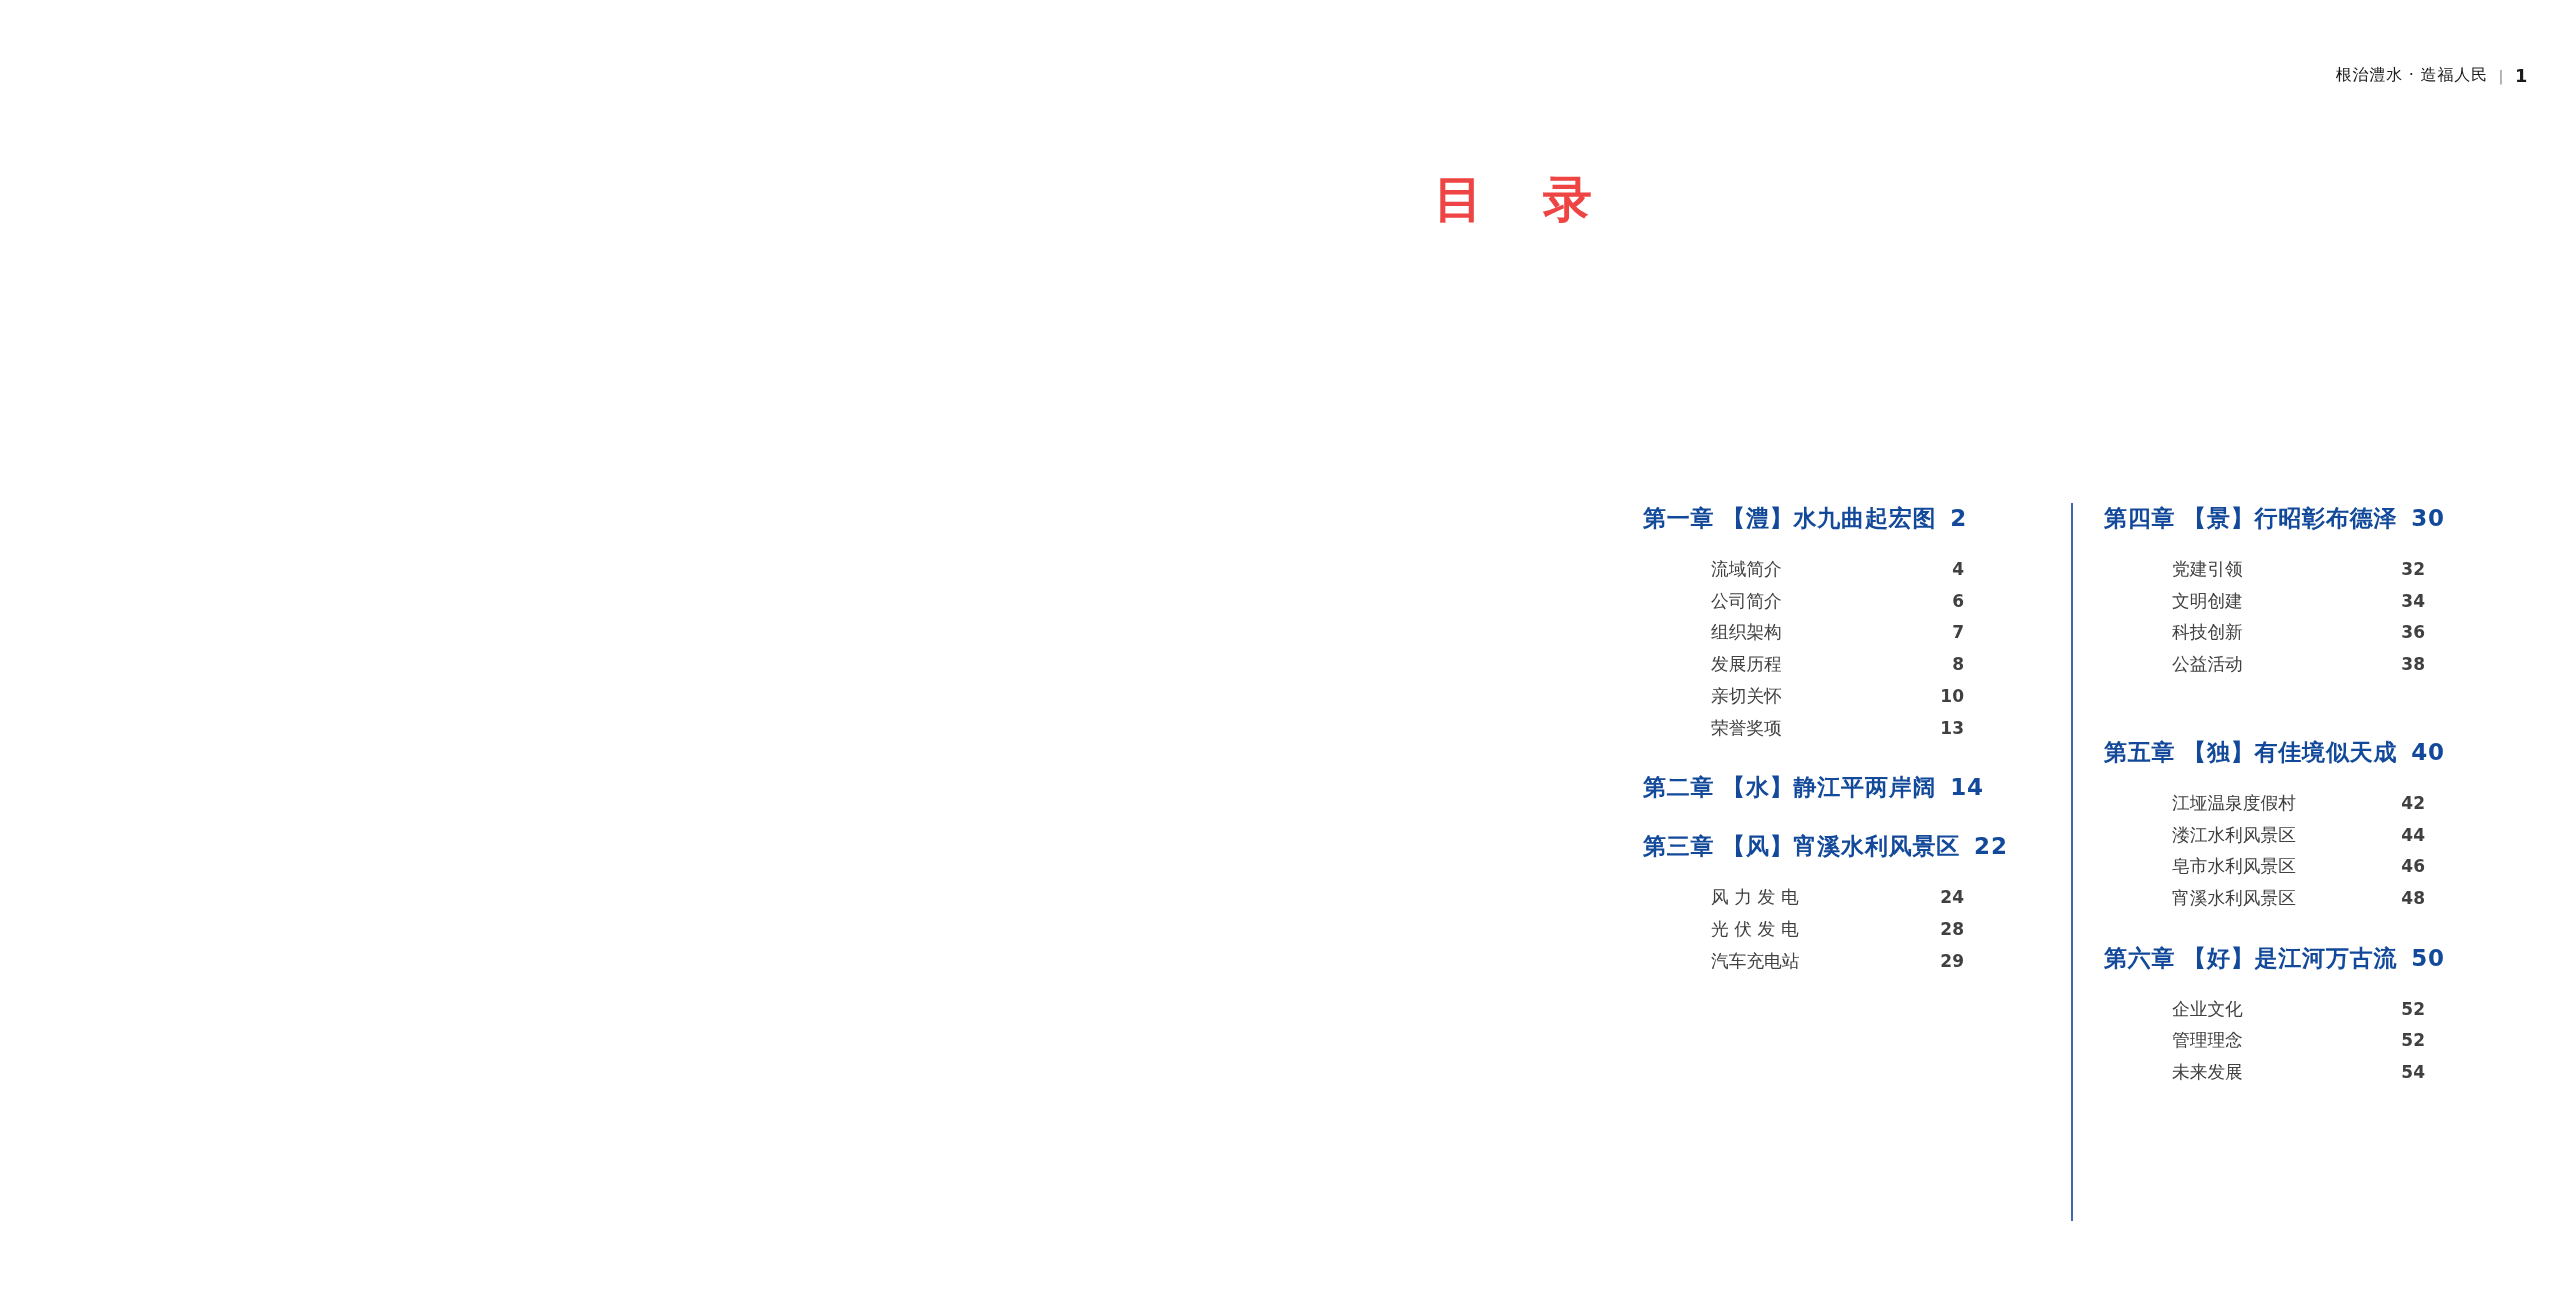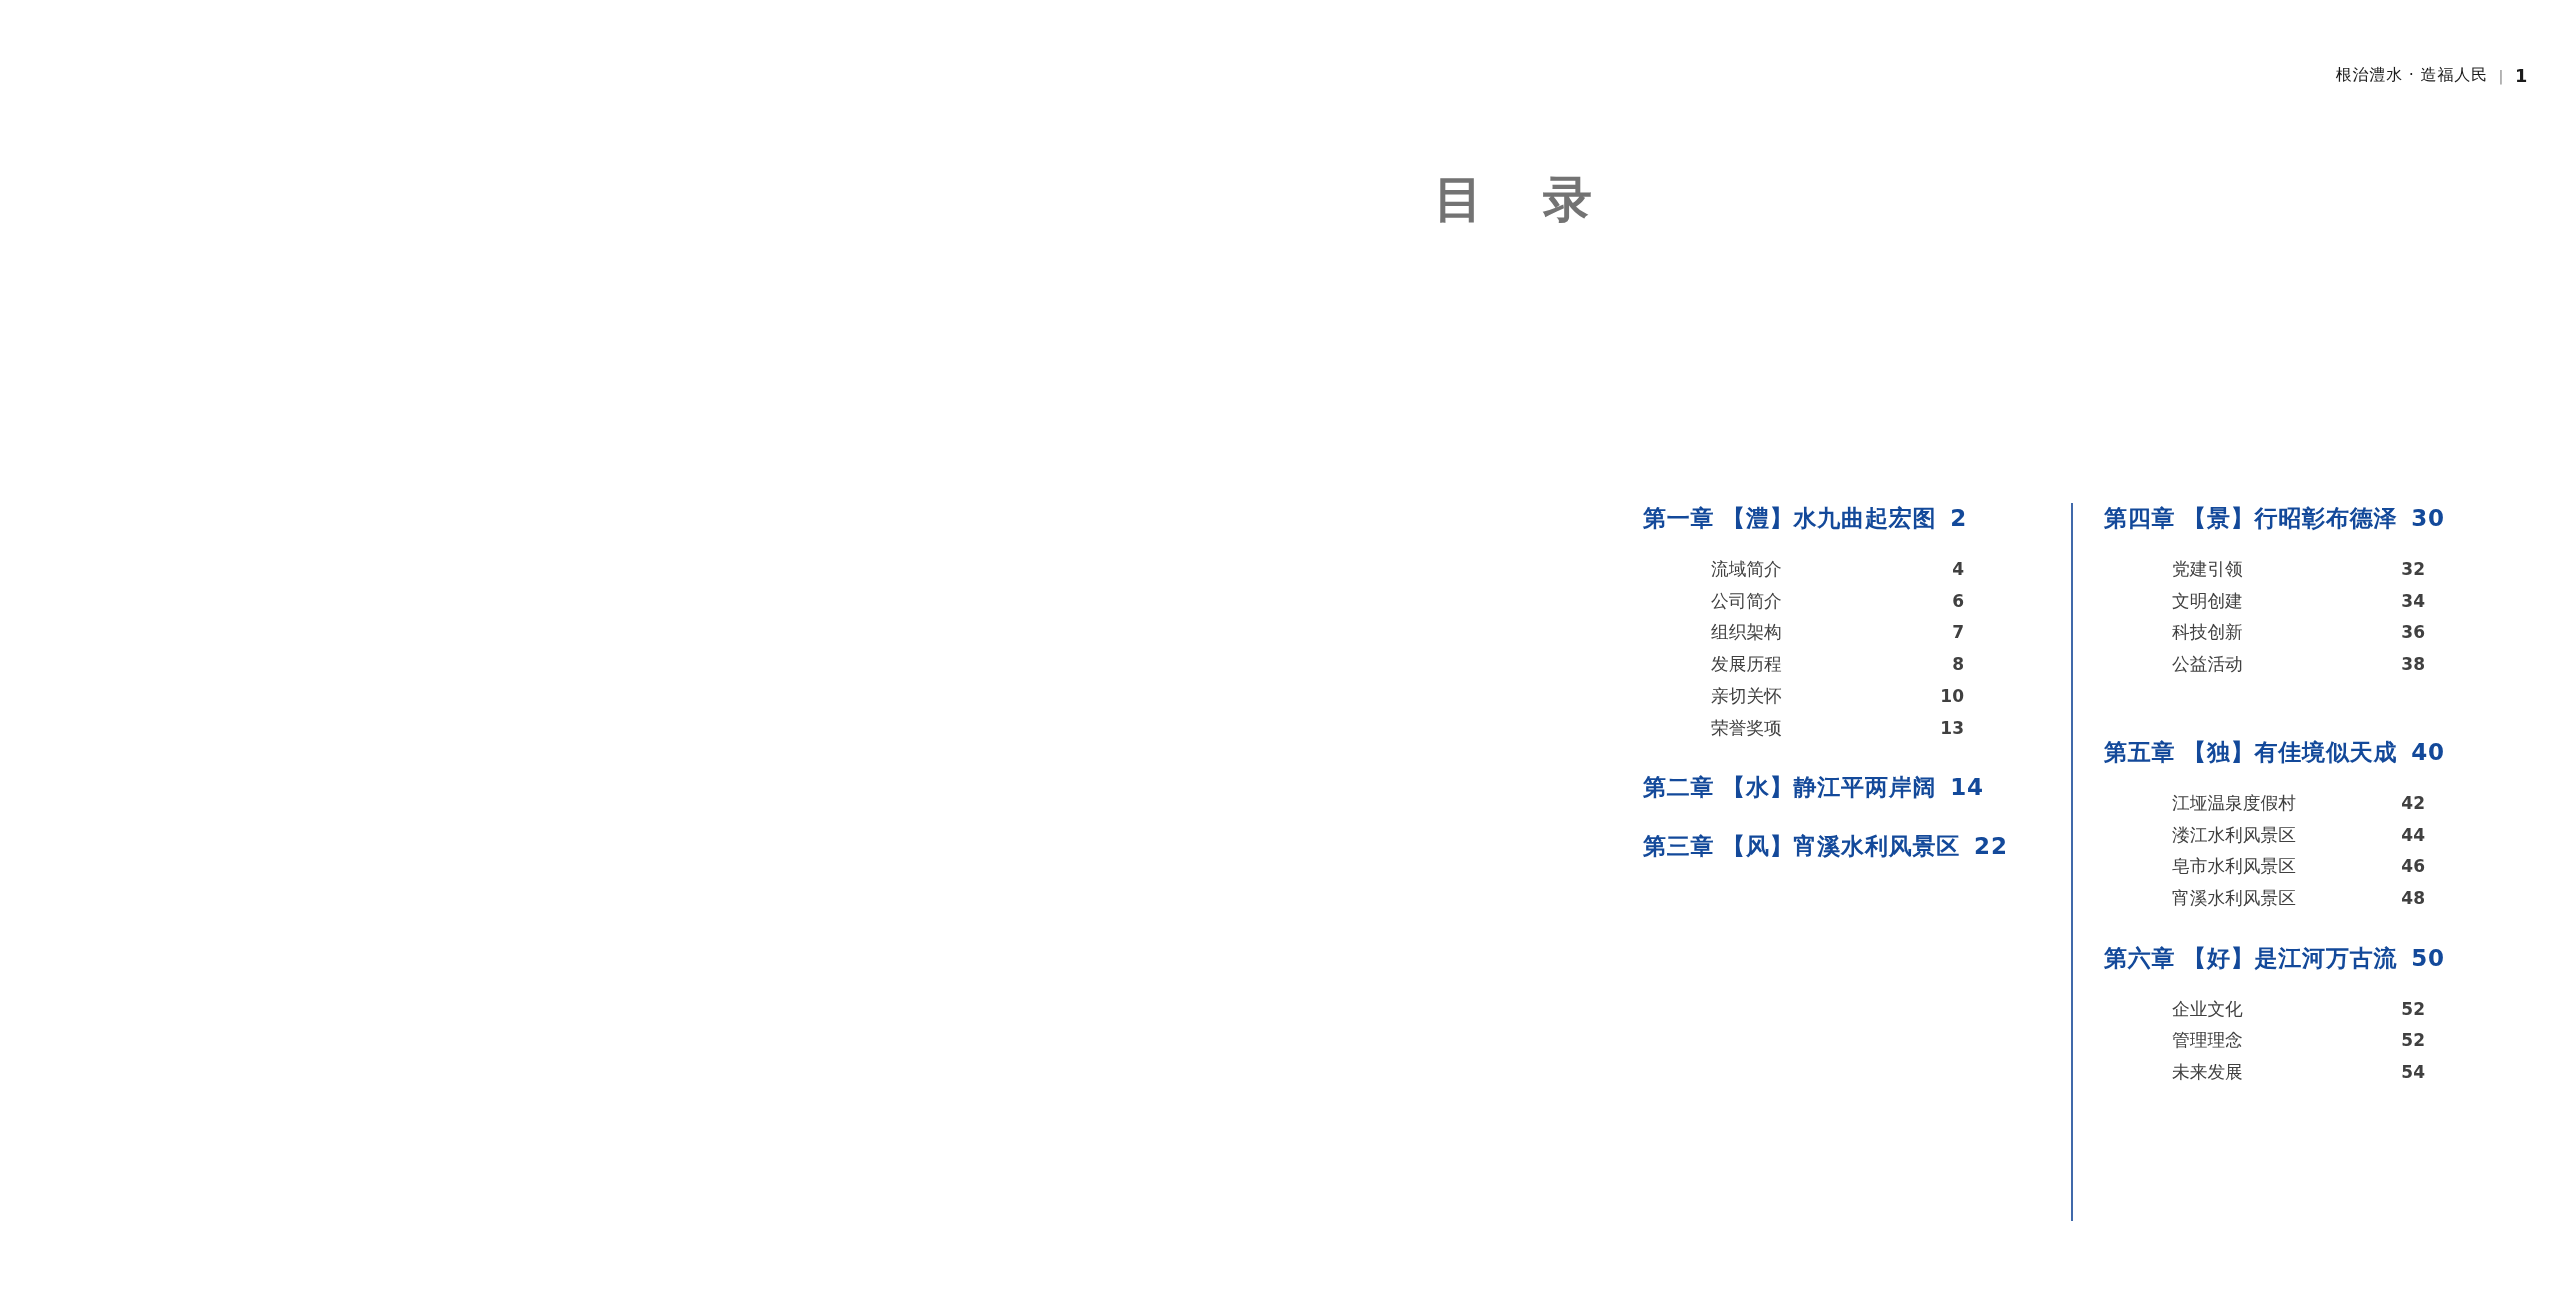--- a/index.html
+++ b/index.html
@@ -45,21 +45,21 @@
     font-weight: 600;
   }
 
   
   .toc-title {
     position: absolute;
     left: 1434px;
     top: 167px;
     font-size: 49px;
     font-weight: 700;
-    color: #737373;
+    color: #ef4444;
     letter-spacing: 21.5px;
     font-family: "DejaVu Sans", "Liberation Sans", sans-serif;
   }
 
   
   .columns {
     position: absolute;
     left: 1643px;
     top: 503px;
     width: 860px;
@@ -190,20 +190,34 @@
       </div>
 
       <div class="spacer-block"></div>
 
       <div class="chapter">
         <div class="chapter-head">
           <span class="ch-no">第三章</span>
           <span class="ch-name">【风】宵溪水利风景区</span>
           <span class="ch-page">22</span>
         </div>
+        <div class="entries">
+          <div class="entry">
+            <span class="e-label">风 力 发 电</span>
+            <span class="e-page">24</span>
+          </div>
+          <div class="entry">
+            <span class="e-label">光 伏 发 电</span>
+            <span class="e-page">28</span>
+          </div>
+          <div class="entry">
+            <span class="e-label">汽车充电站</span>
+            <span class="e-page">29</span>
+          </div>
+        </div>
       </div>
 
     </div>
 
     <div class="col right">
 
       <div class="chapter">
         <div class="chapter-head">
           <span class="ch-no">第四章</span>
           <span class="ch-name">【景】行昭彰布德泽</span>

